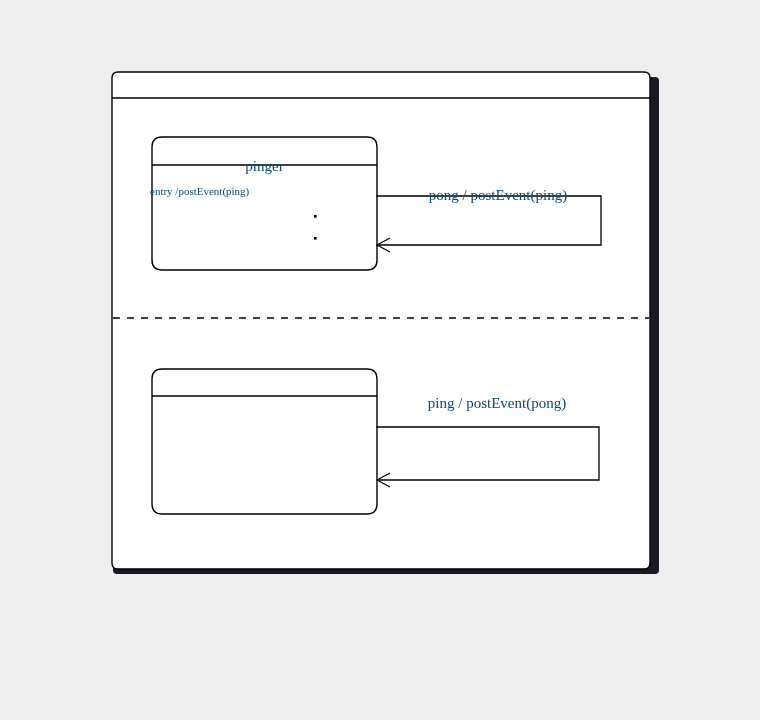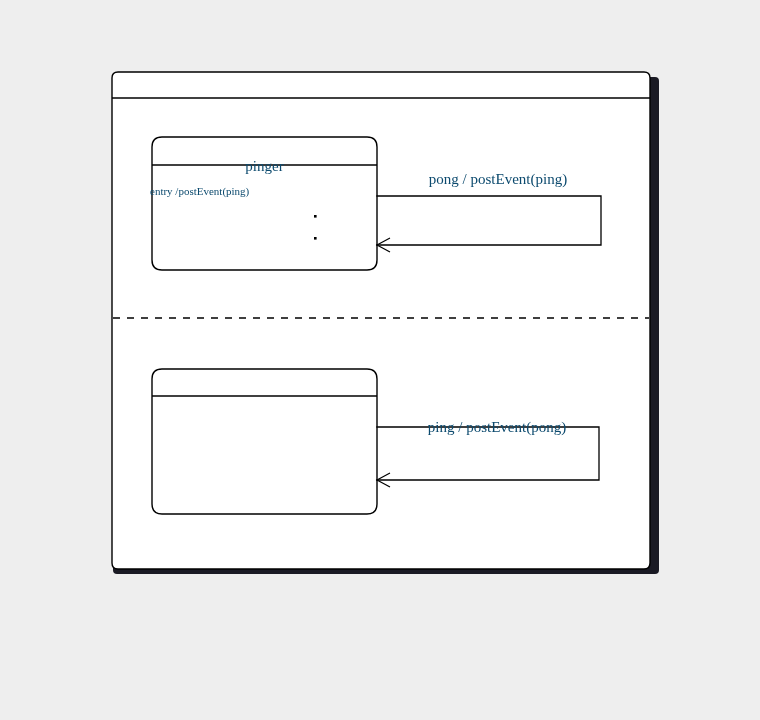--- a/index.html
+++ b/index.html
@@ -116,20 +116,20 @@
       <path class="trans-line" d="M 377,427 L 599,427 L 599,480 L 377,480"></path>
       <path class="arrow-head" d="M 390,473 L 377,480 L 390,487"></path>
     </g>
 
   </svg>
 
   <div class="lbl state-title" style="left:152px; top:143px; width:225px;">pinger</div>
 
   <div class="lbl state-body-text" style="left:150px; top:170px; width:230px;">entry /postEvent(ping)</div>
 
-  <div class="lbl trans-label" style="left:386px; top:156px; width:224px;">pong / postEvent(ping)</div>
+  <div class="lbl trans-label" style="left:386px; top:172px; width:224px;">pong / postEvent(ping)</div>
 
 
-  <div class="lbl trans-label" style="left:386px; top:404px; width:222px;">ping / postEvent(pong)</div>
+  <div class="lbl trans-label" style="left:386px; top:380px; width:222px;">ping / postEvent(pong)</div>
 
   <div class="lbl state-title" style="left:118px; top:78px; width:520px; text-align:left;"></div>
 
 </div>
 
 </body></html>

